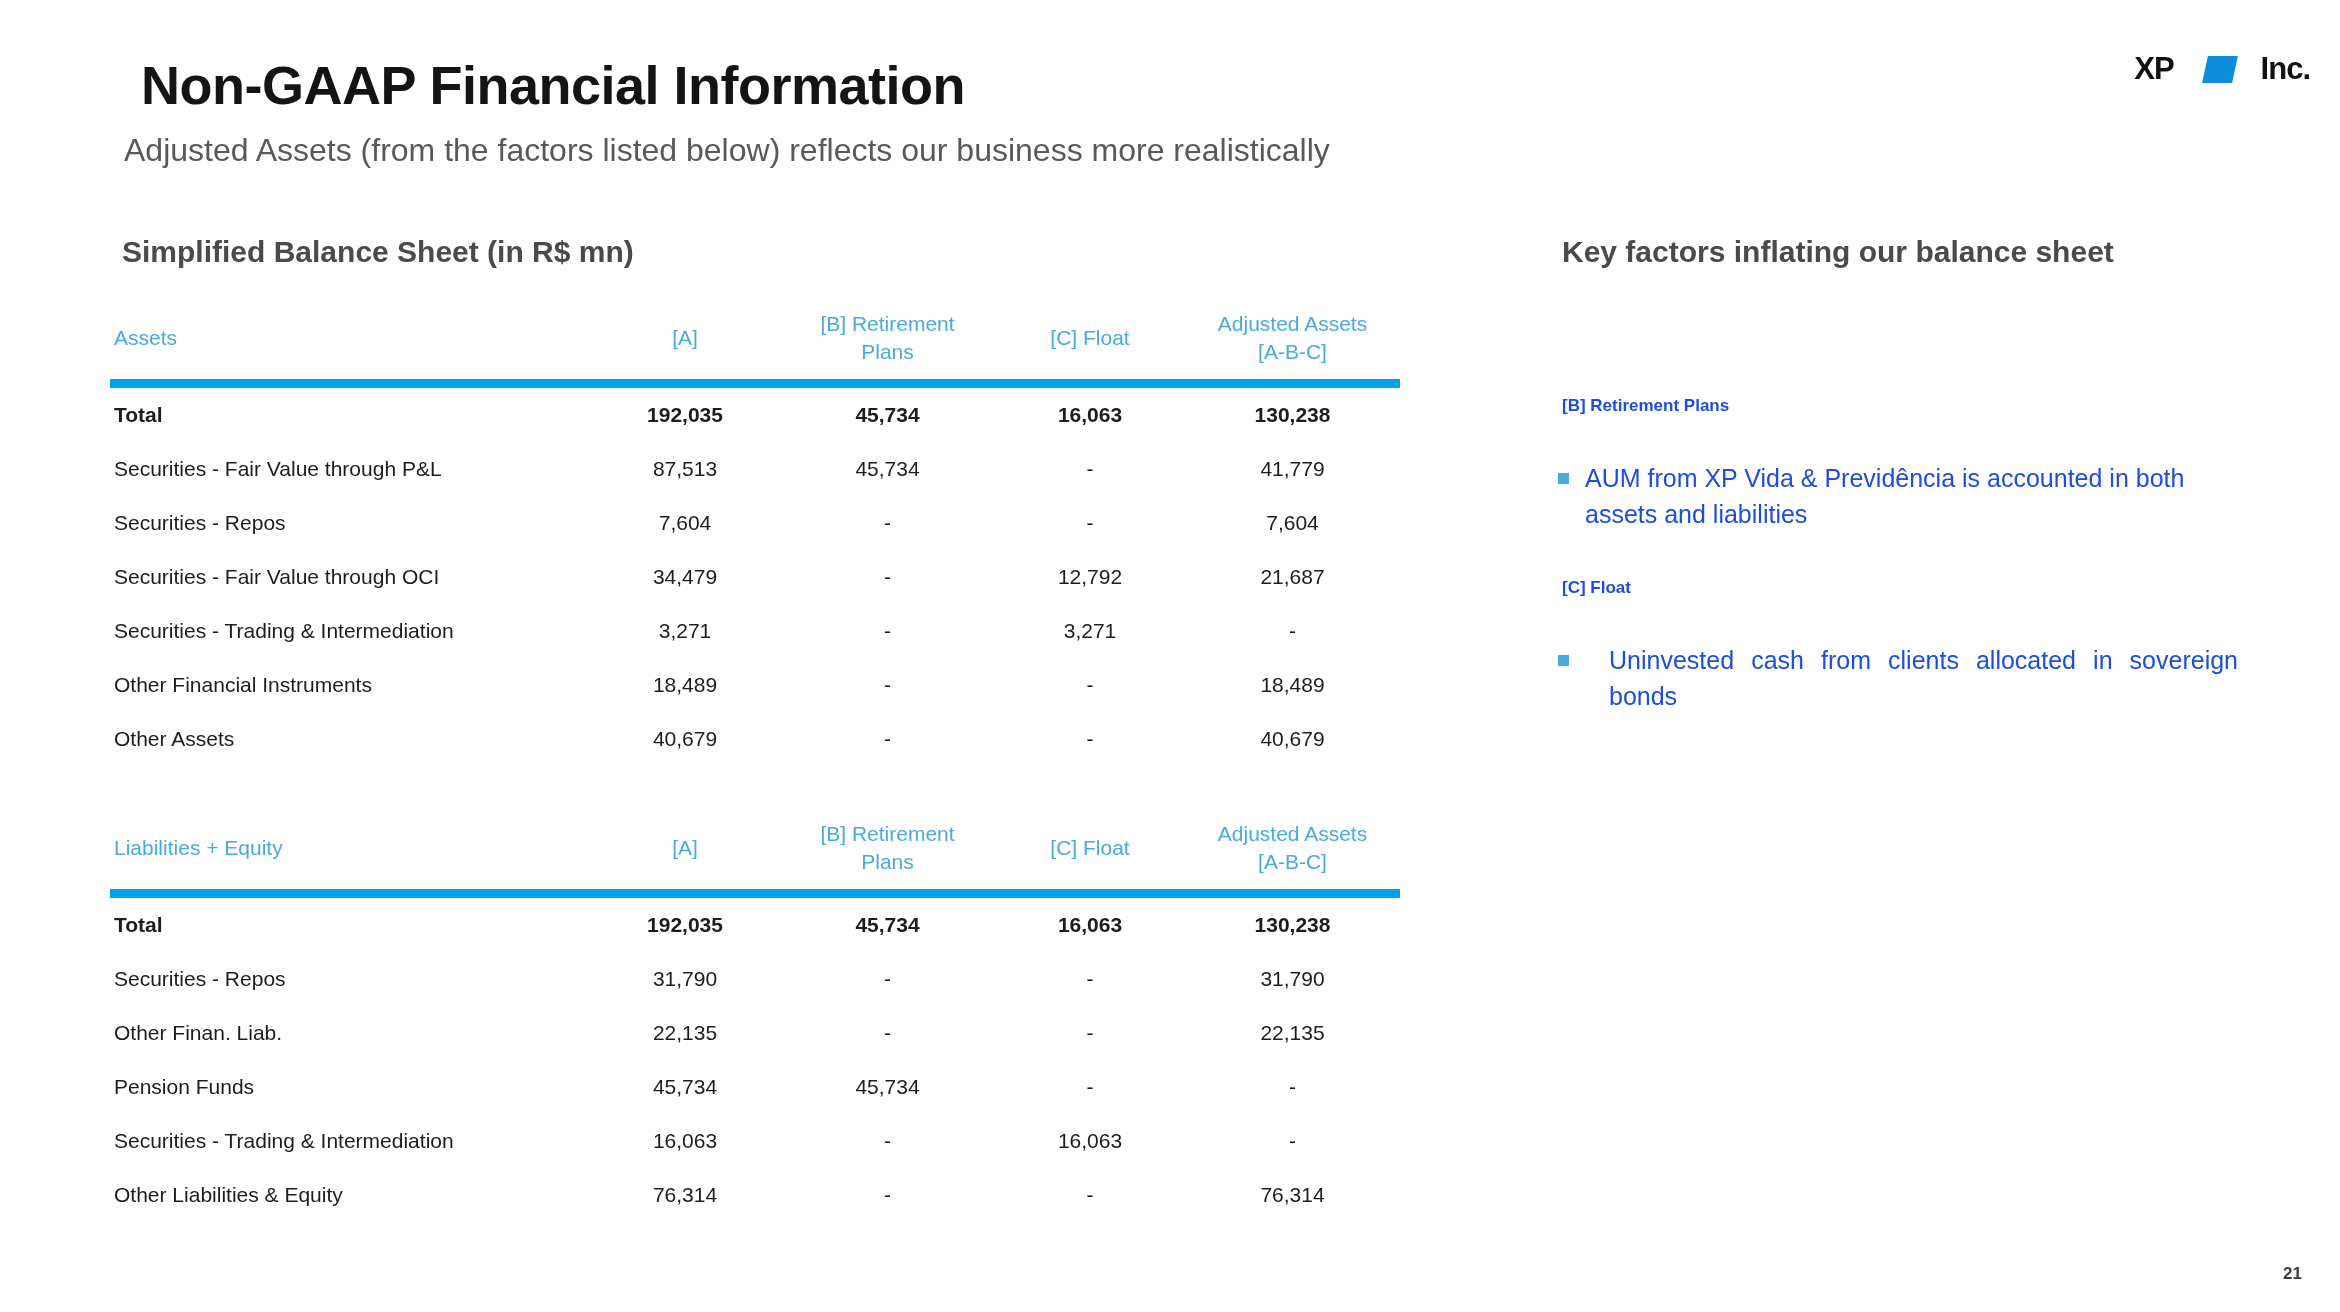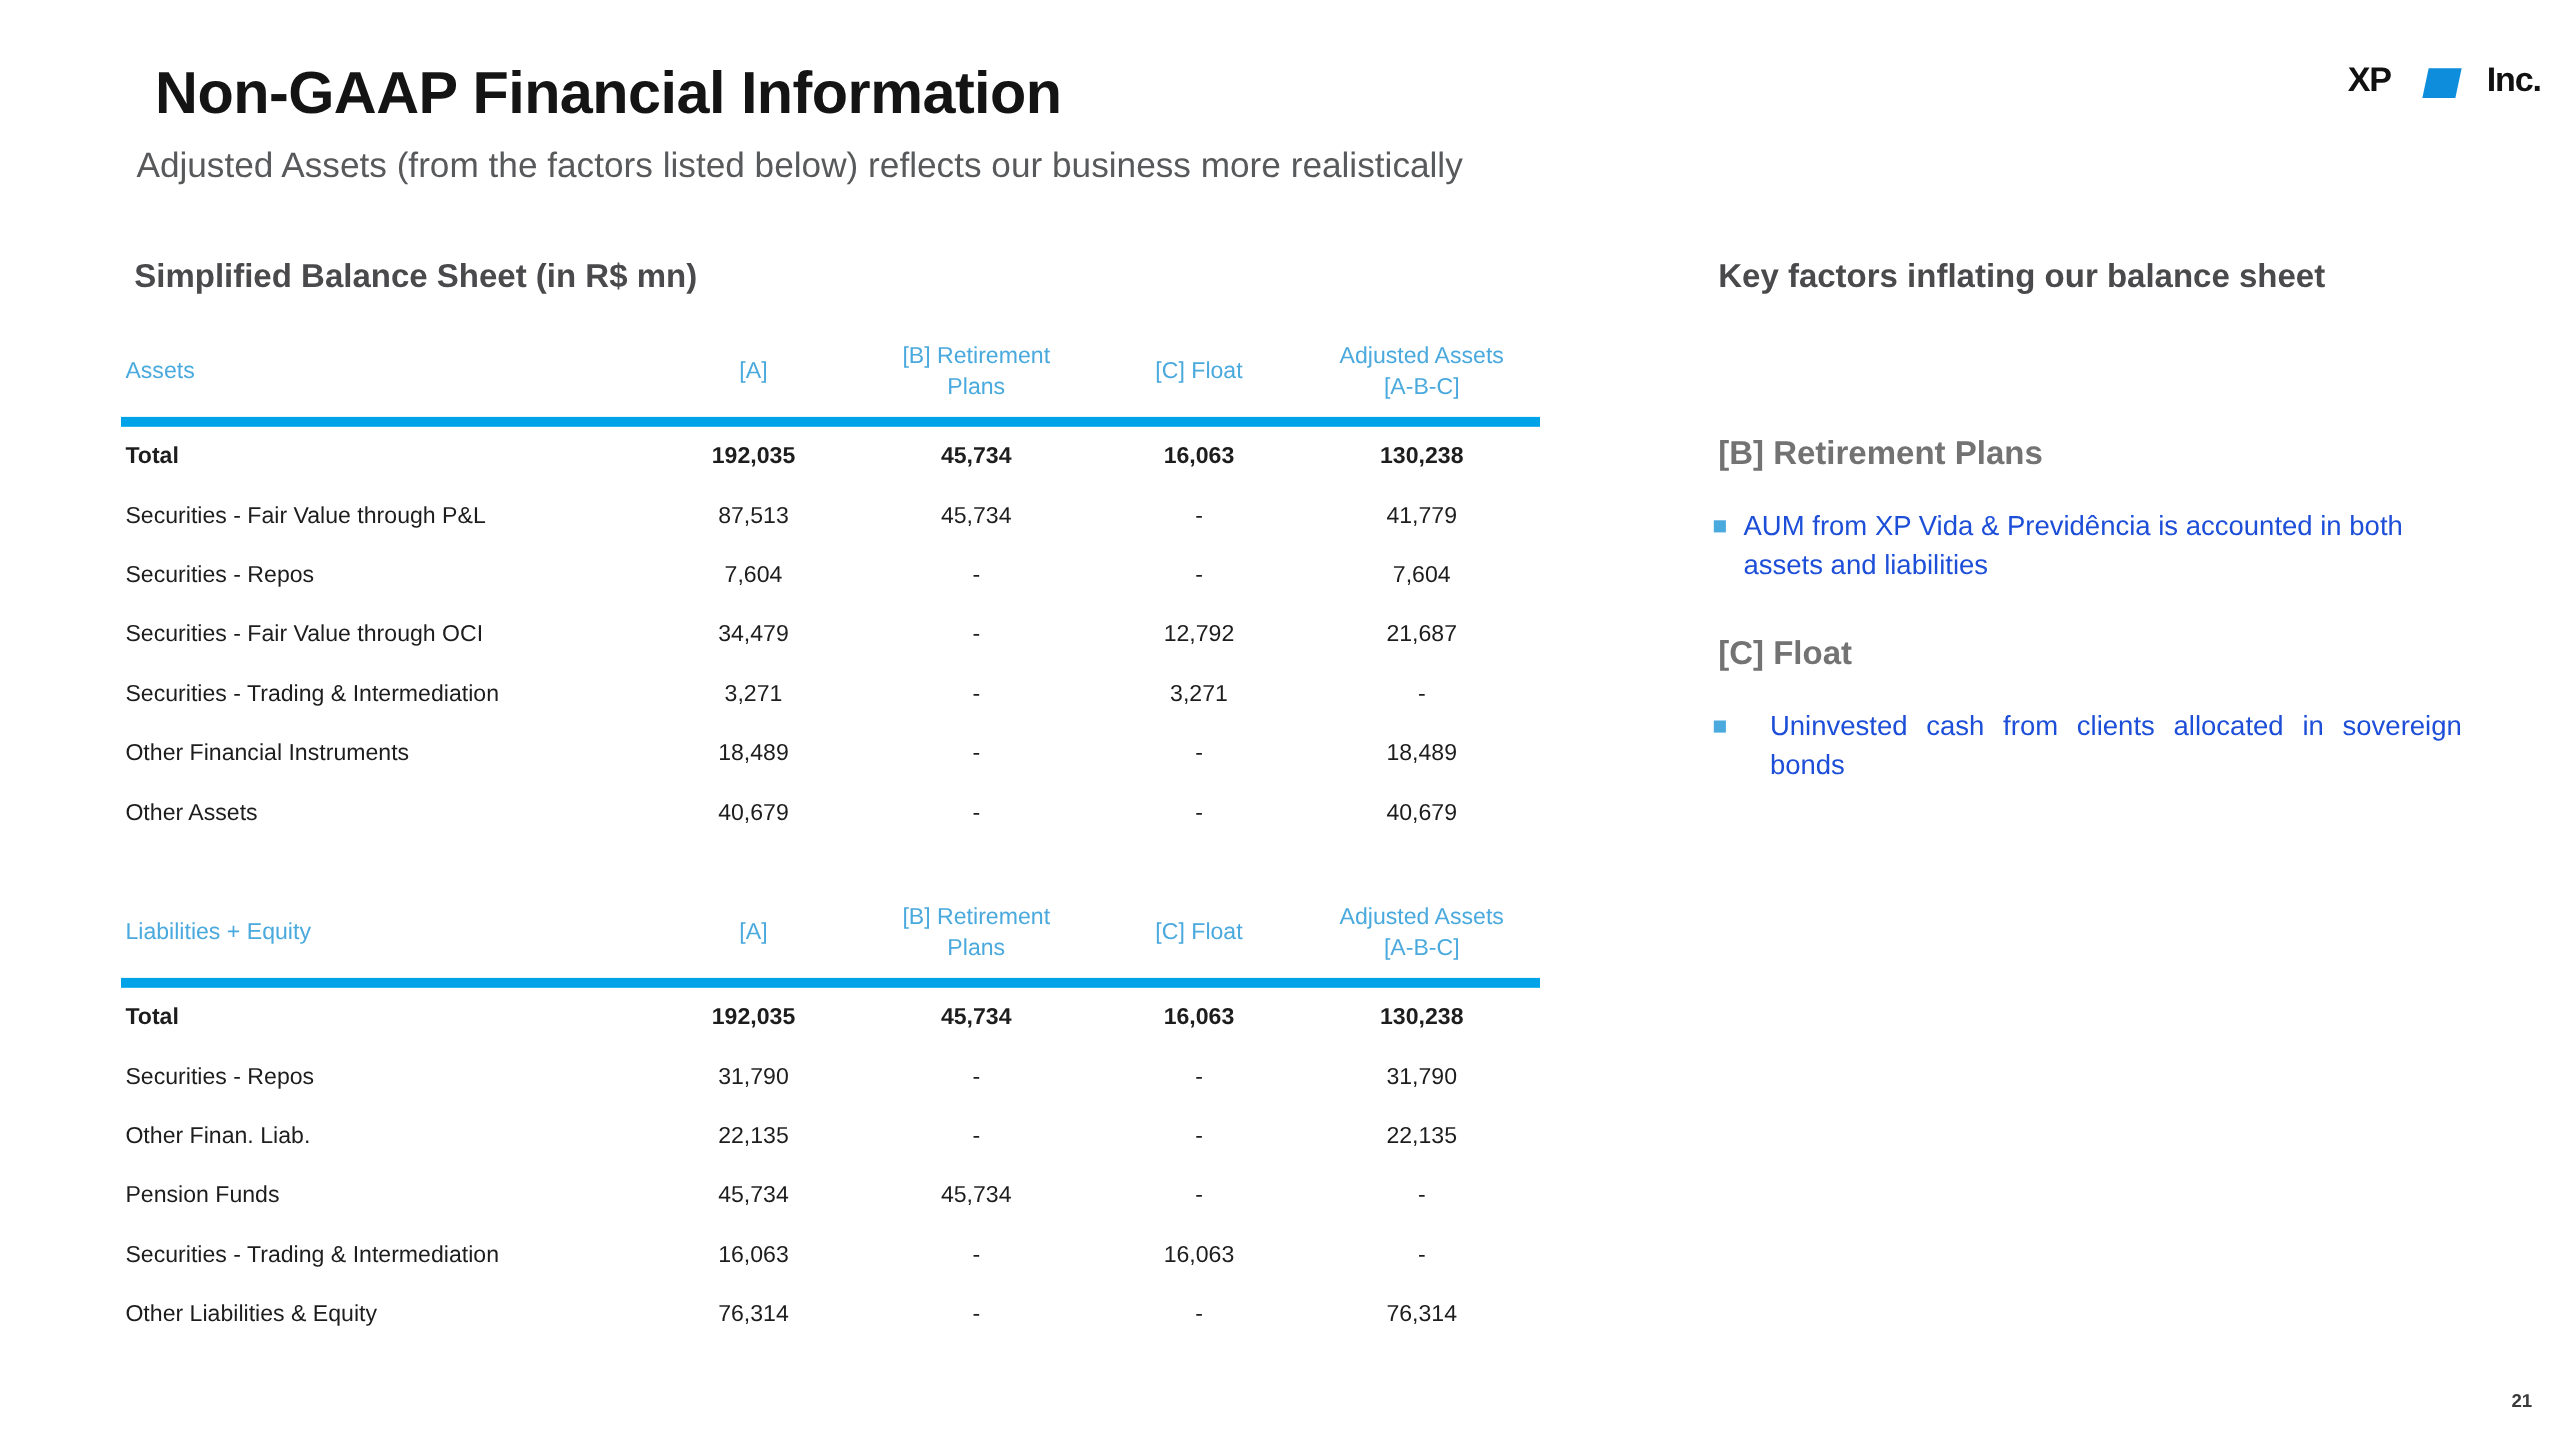--- a/index.html
+++ b/index.html
@@ -40,21 +40,21 @@
     color: #58595b;
     white-space: nowrap;
   }
 
   
   .logo {
     position: absolute;
     right: 30px;
     top: 48px;
     display: flex;
-    align-items: flex-end;
+    align-items: center;
     height: 40px;
     gap: 31px;
   }
   .logo-xp {
     font-size: 31px;
     font-weight: bold;
     color: #111111;
     letter-spacing: -1px;
     line-height: 1;
   }
@@ -139,23 +139,23 @@
     padding-left: 4px;
     margin-left: 28px;
   }
   .bs-table tbody td.t-num { text-align: center; }
   .bs-table tbody tr.total-row td { font-weight: bold; }
 
   
   .factor-title {
     position: absolute;
     left: 1562px;
-    font-size: 30px;
-    font-weight: bold;
-    color: #737373;
+    font-size: 17px;
+    font-weight: bold;
+    color: #1d4ed8;
     white-space: nowrap;
   }
   #factor-b-title { top: 396px; }
   #factor-c-title { top: 578px; }
 
   .factor-bullet {
     position: absolute;
     left: 1558px;
     width: 680px;
     display: flex;

